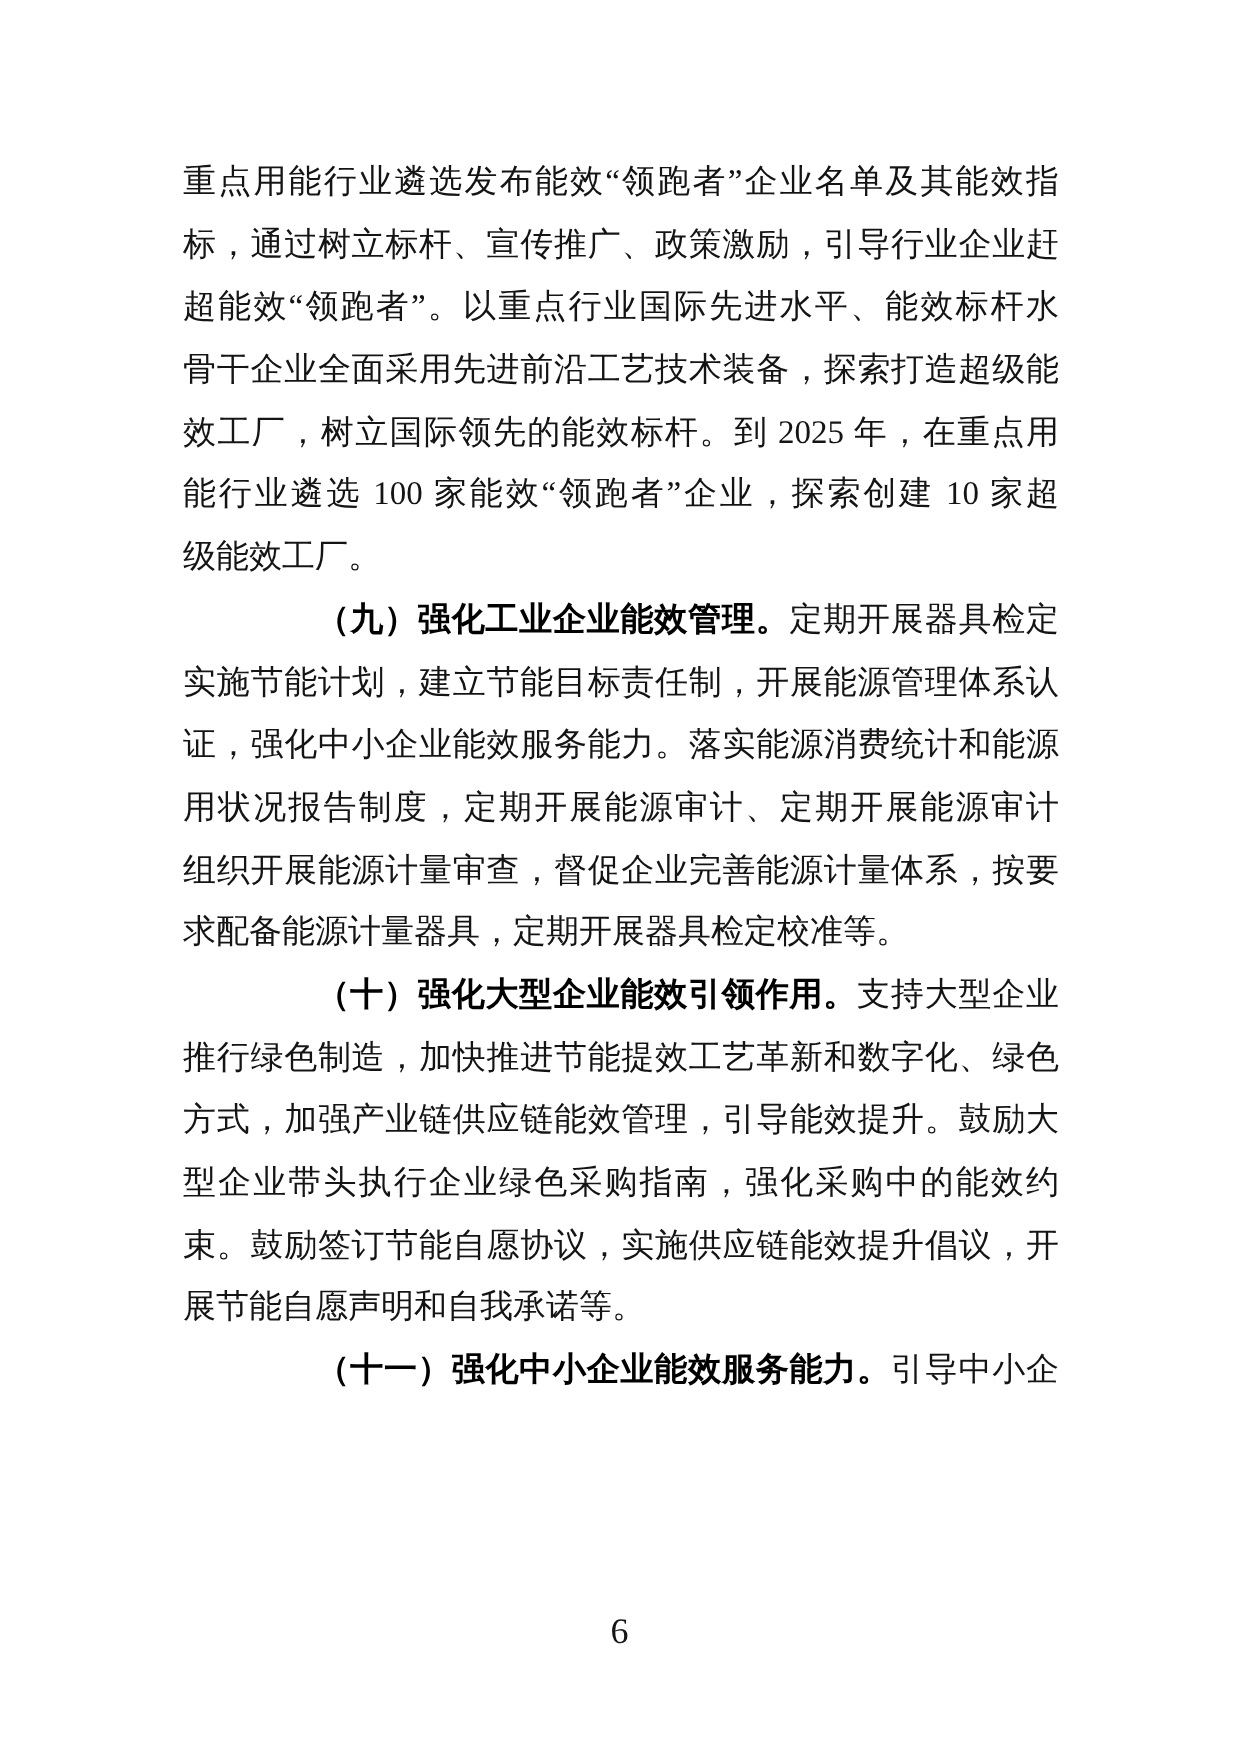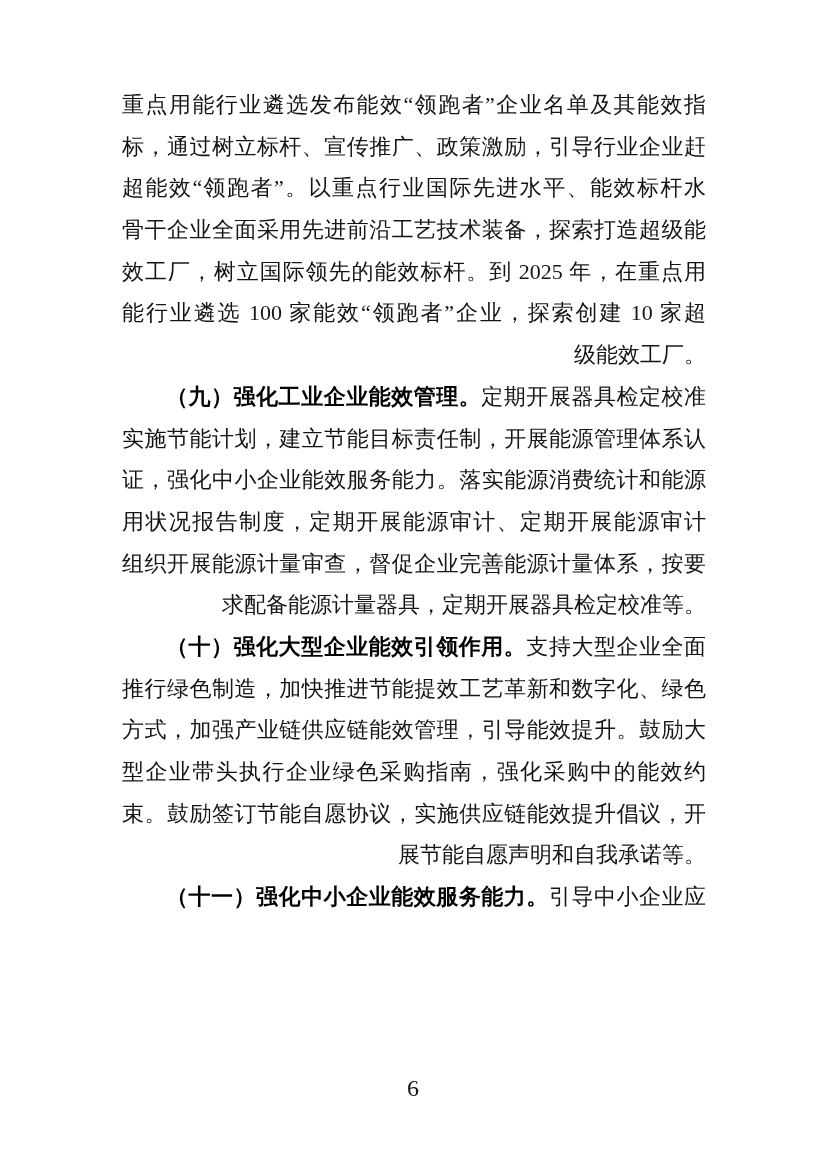--- a/index.html
+++ b/index.html
@@ -12,46 +12,47 @@
     width: 826px;
     height: 1169px;
     background: #ffffff;
     font-family: "Liberation Serif", "DejaVu Serif", serif;
     color: #141414;
     overflow: hidden;
   }
   .textblock {
     position: absolute;
     left: 122px;
-    top: 84px;
+    top: 100px;
     width: 584px;
   }
   .paragraph {
     margin: 0;
     padding: 0;
   }
   .line {
     height: 41.7px;
     line-height: 41.7px;
     font-size: 22px;
     overflow: hidden;
     white-space: normal;
-    text-align: right;
+    text-align: left;
   }
   .line.fill {
     text-align: justify;
     text-align-last: justify;
     text-justify: inter-character;
   }
   .line.indent {
     text-indent: 44px;
   }
   .seg-bold {
     font-weight: 700;
     color: #000000;
+    margin-left: 45px;
   }
   .pagenum {
     position: absolute;
     top: 1076px;
     left: 0;
     width: 100%;
     text-align: center;
     font-size: 24px;
     line-height: 24px;
     color: #141414;

